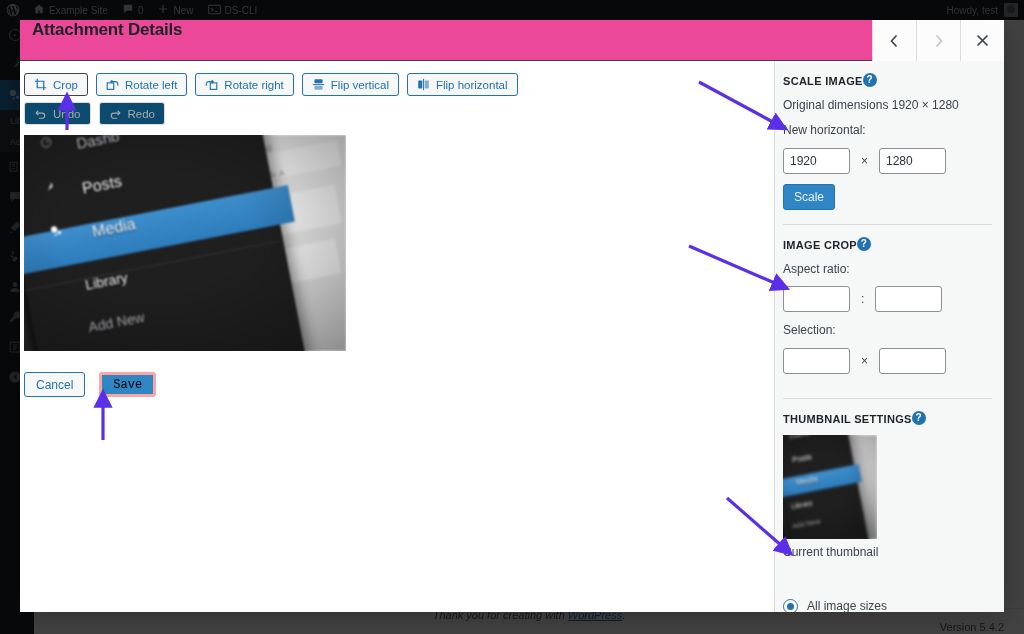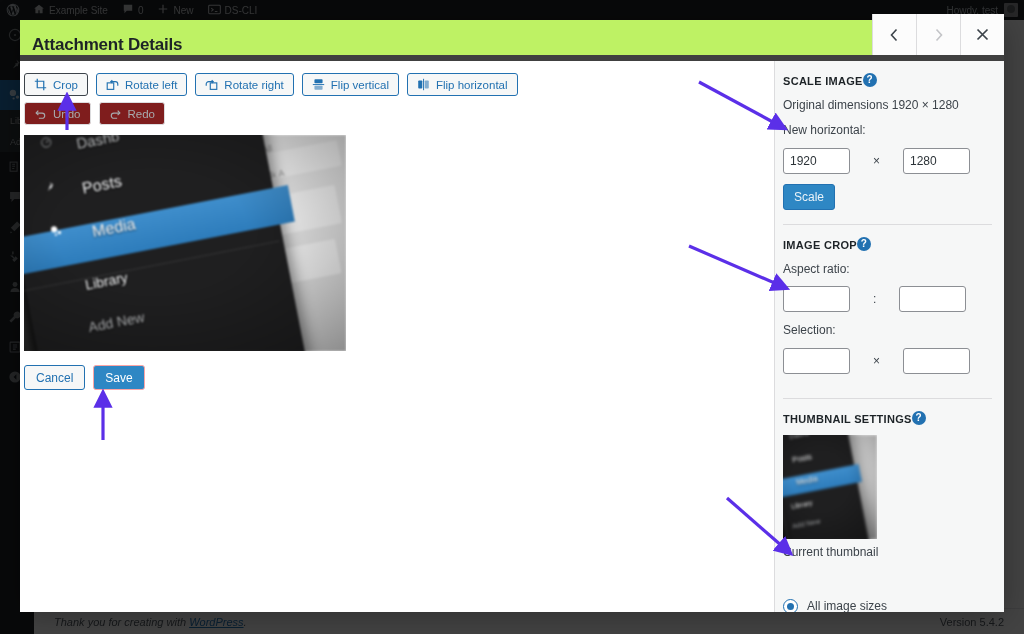--- a/index.html
+++ b/index.html
@@ -49,38 +49,38 @@
   .mi-icon { width: 14px; height: 14px; flex: 0 0 14px; opacity: .75; }
 
   #content-area { position: absolute; left: 34px; top: 20px; right: 0; bottom: 0;
                   background: #f0f0f1; }
   .bg-box { position: absolute; background: #fff; border: 1px solid #dcdcde; }
 
   #wpfooter {
     position: absolute; left: 34px; right: 0; bottom: 0; height: 26px;
     background: #f0f0f1; border-top: 1px solid #dcdcde;
     display: flex; align-items: center; padding: 0 20px;
-    font-size: 11px; color: #50575e;
+    font-size: 11px; color: #50575e; flex-direction: column;
   }
   #wpfooter .thanks { font-style: italic; }
   #wpfooter .thanks a { color: #2271b1; text-decoration: underline; }
   #wpfooter .ver { margin-left: auto; }
 
   
   #dim { position: absolute; inset: 0; background: rgba(0,0,0,.72); }
 
   
   #modal {
     position: absolute; left: 20px; top: 20px; width: 984px; height: 592px;
     background: #fff; box-shadow: 0 3px 30px rgba(0,0,0,.3);
     display: flex; flex-direction: column;
   }
   .modal-head {
-    height: 41px; border-bottom: 6px solid #404040; display: flex;
-    align-items: flex-end; background: #bef264; flex: 0 0 41px;
+    height: 41px; border-bottom: 1px solid #404040; display: flex;
+    align-items: flex-start; background: #ec4899; flex: 0 0 41px;
   }
   .modal-title {
     font-size: 17px; font-weight: 700; color: #1d2327; padding-left: 12px;
     letter-spacing: -.2px;
   }
   .modal-nav { margin-left: auto; display: flex; height: 41px; }
   .nav-btn {
     width: 44px; height: 41px; display: flex; align-items: center;
     justify-content: center; border-left: 1px solid #dcdcde;
     color: #3c434a; font-size: 15px; background: #fcfcfc;
@@ -94,57 +94,57 @@
 
   .tool-row { display: flex; gap: 8px; margin-bottom: 6px; }
   .tool-btn {
     display: inline-flex; align-items: center; gap: 6px;
     height: 23px; padding: 0 9px; font-size: 11.5px;
     border: 1px solid #2271b1; border-radius: 3px;
     background: #f6f7f7; color: #2271b1; white-space: nowrap;
   }
   .tool-btn.focused { border-color: #3c434a; color: #2271b1; }
   .tool-btn.disabled {
-    border-color: #dcdcde; color: #a7aaad; background: #7f1d1d; justify-content: space-between;
+    border-color: #dcdcde; color: #a7aaad; background: #0c4a6e; justify-content: space-between;
   }
   .tool-btn svg { display: block; }
 
   .preview-wrap { margin-top: 10px; }
   .preview {
     width: 322px; height: 216px; position: relative; overflow: hidden;
     background: #d8d8d8;
   }
-  .action-row { display: flex; gap: 8px; margin-top: 14px; align-items: flex-end; }
+  .action-row { display: flex; gap: 14px; margin-top: 21px; align-items: flex-end; }
   .btn {
     height: 25px; padding: 0 11px; font-size: 12px; border-radius: 3px;
     display: inline-flex; align-items: center;
   }
   .btn-secondary { border: 1px solid #2271b1; background: #f6f7f7; color: #2271b1; }
-  .btn-primary { border: 1px solid #fca5a5; background: #2e87c4; color: #ffffff; }
+  .btn-primary { border: 3px solid #fca5a5; background: #2e87c4; color: #000000; font-family: Liberation Mono, monospace; }
 
   
   .settings {
     width: 230px; flex: 0 0 230px; background: #f6f7f7;
     border-left: 1px solid #dcdcde; padding: 12px 12px 12px 8px;
     font-size: 12px; color: #3c434a; overflow: hidden;
   }
   .sec-title {
     font-size: 11px; font-weight: 600; color: #1d2327;
     text-transform: uppercase; letter-spacing: .3px;
     display: flex; align-items: flex-end; margin-bottom: 10px;
   }
   .help {
     width: 14px; height: 14px; border-radius: 50%; background: #2271b1;
     color: #fff; font-size: 10px; font-weight: 700; line-height: 14px;
     text-align: center; flex: 0 0 14px;
   }
   .sec { padding-bottom: 14px; margin-bottom: 12px; border-bottom: 1px solid #dcdcde; }
   .sec.last { border-bottom: none; }
   .sec p { margin-bottom: 8px; line-height: 1.45; }
-  .dim-row { display: flex; align-items: center; gap: 23px; margin-bottom: 10px; }
+  .dim-row { display: flex; align-items: center; gap: 11px; margin-bottom: 10px; }
   .dim-in {
     width: 67px; height: 26px; border: 1px solid #8c8f94; border-radius: 3px;
     background: #fff; font-size: 12px; padding: 0 6px; color: #2c3338;
     font-family: "Liberation Sans", sans-serif;
   }
   .times { color: #3c434a; font-size: 12px; }
   .scale-btn {
     height: 26px; padding: 0 10px; background: #2e87c4; color: #e9f2f8;
     border: 1px solid #2271b1; border-radius: 3px; font-size: 12px;
     display: inline-flex; align-items: center;

